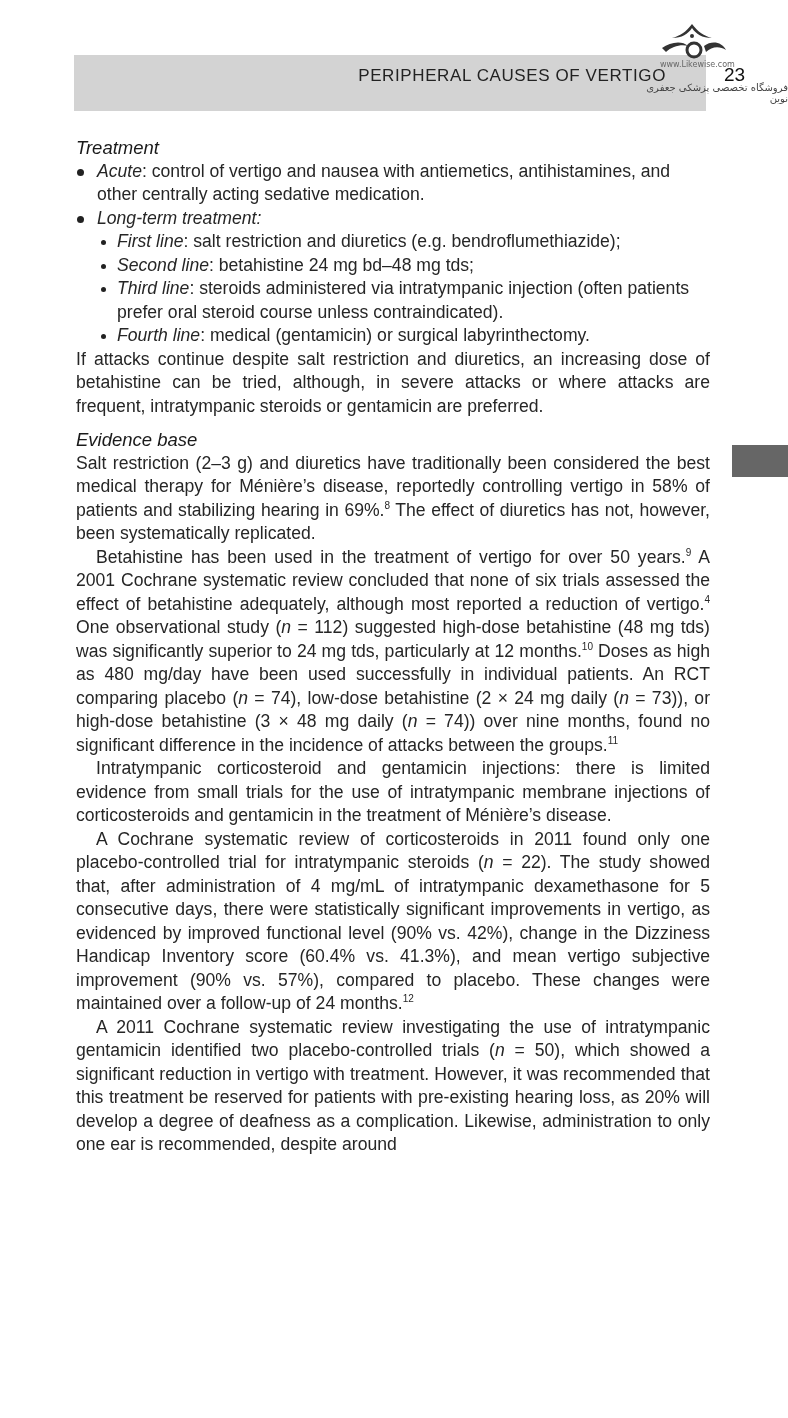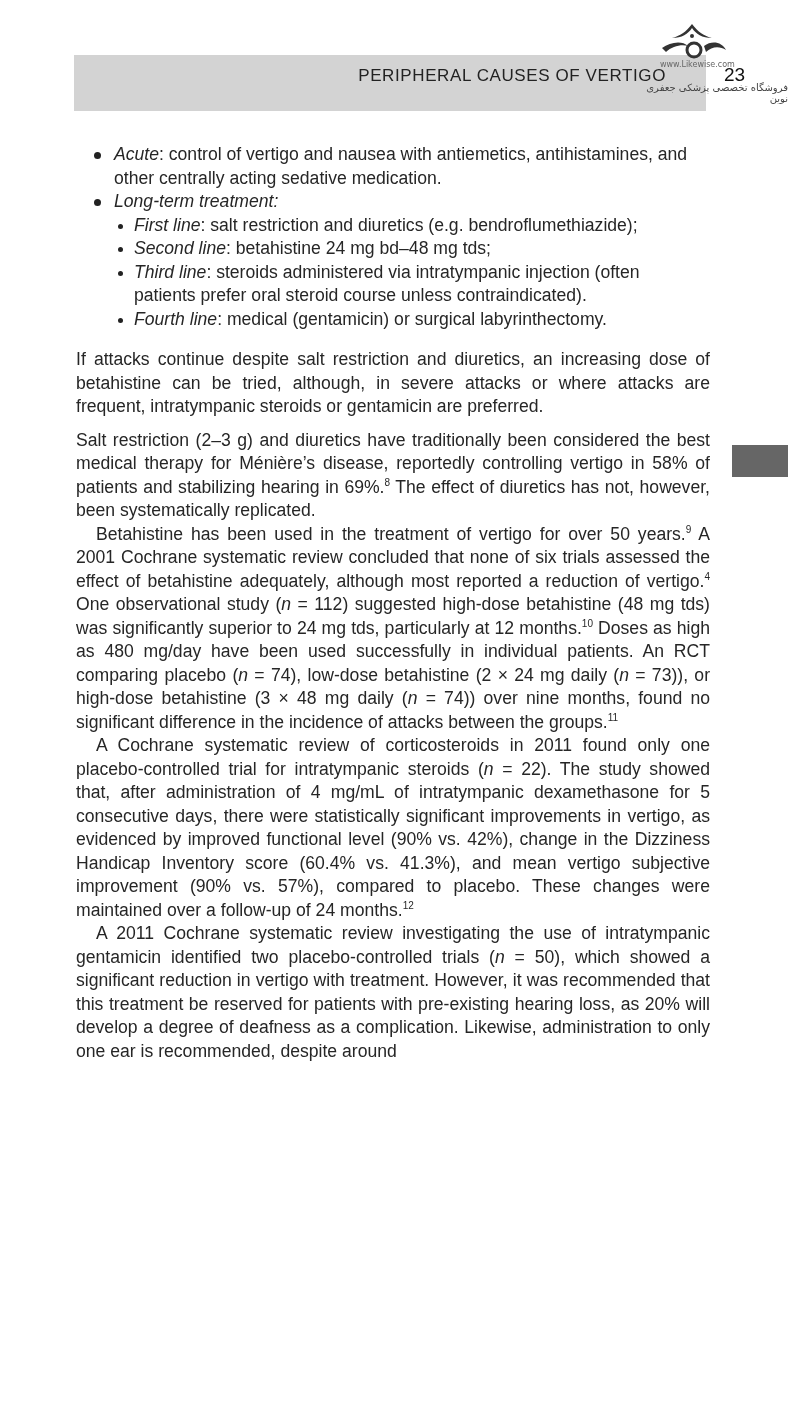--- a/index.html
+++ b/index.html
@@ -36,21 +36,21 @@
       position: absolute; left: 76px; top: 126px; width: 634px;
       font-family: "Liberation Sans", sans-serif; font-size: 17.6px; line-height: 23.5px;
       text-align: justify; color: #262626; font-weight: 300;
     }
     .content p { margin: 0; }
     .content p.indent { text-indent: 20px; }
     .content p.gap-after { margin-bottom: 10px; }
     .section-head {
       font-style: italic; font-size: 18.5px; margin: 10px 0 0 0; color: #1a1a1a;
     }
-    ul.bullets { list-style: none; margin: 17px; padding: 0; text-align: left; }
+    ul.bullets { list-style: none; margin: 0; padding: 0; text-align: left; }
     ul.bullets > li { position: relative; padding-left: 21px; }
     ul.bullets > li::before {
       content: ""; position: absolute; left: 1px; top: 9px; width: 7px; height: 7px;
       border-radius: 50%; background: #222;
     }
     ul.sub { list-style: none; margin: 0; padding: 0; }
     ul.sub > li { position: relative; padding-left: 20px; }
     ul.sub > li::before {
       content: ""; position: absolute; left: 4px; top: 10px; width: 5px; height: 5px;
       border-radius: 50%; background: #222;
@@ -74,47 +74,50 @@
   <path d="M52 24 C60 18, 70 20, 74 28 C68 24, 60 24, 54 30 Z" fill="#333"></path>
   <circle cx="40" cy="14" r="2" fill="#333"></circle>
 </svg>
 <span class="watermark-url">www.Likewise.com</span>
 <span class="watermark-fa">فروشگاه تخصصی پزشکی جعفری نوین</span>
 
 <div class="thumb-tab"></div>
 
 <div class="content">
 
+  <div class="section-head">Treatment</div>
 
   <ul class="bullets">
     <li>
       <span class="em">Acute</span><span>: control of vertigo and nausea with antiemetics, antihistamines, and other centrally acting sedative medication.</span>
     </li>
     <li>
       <span class="em">Long-term treatment</span><span class="em">:</span>
       <ul class="sub">
         <li><span class="em">First line</span><span>: salt restriction and diuretics (e.g. bendroflumethiazide);</span></li>
         <li><span class="em">Second line</span><span>: betahistine 24 mg bd–48 mg tds;</span></li>
         <li><span class="em">Third line</span><span>: steroids administered via intratympanic injection (often patients prefer oral steroid course unless contraindicated).</span></li>
         <li><span class="em">Fourth line</span><span>: medical (gentamicin) or surgical labyrinthectomy.</span></li>
       </ul>
     </li>
   </ul>
 
   <p style="margin-top:0" class="gap-after">If attacks continue despite salt restriction and diuretics, an increasing dose of betahistine can be tried, although, in severe attacks or where attacks are frequent, intratympanic steroids or gentamicin are preferred.</p>
 
+  <div class="section-head" style="margin-top:0">Evidence base</div>
 
   <p>
     <span>Salt restriction (2–3 g) and diuretics have traditionally been considered the best medical therapy for Ménière’s disease, reportedly controlling vertigo in 58% of patients and stabilizing hearing in 69%.</span><sup>8</sup><span> The effect of diuretics has not, however, been systematically replicated.</span>
   </p>
 
   <p class="indent">
     <span>Betahistine has been used in the treatment of vertigo for over 50 years.</span><sup>9</sup><span> A 2001 Cochrane systematic review concluded that none of six trials assessed the effect of betahistine adequately, although most reported a reduction of vertigo.</span><sup>4</sup><span> One observational study (</span><span class="ni">n</span><span> = 112) suggested high-dose betahistine (48 mg tds) was significantly superior to 24 mg tds, particularly at 12 months.</span><sup>10</sup><span> Doses as high as 480 mg/day have been used successfully in individual patients. An RCT comparing placebo (</span><span class="ni">n</span><span> = 74), low-dose betahistine (2 × 24 mg daily (</span><span class="ni">n</span><span> = 73)), or high-dose betahistine (3 × 48 mg daily (</span><span class="ni">n</span><span> = 74)) over nine months, found no significant difference in the incidence of attacks between the groups.</span><sup>11</sup>
   </p>
 
+  <p class="indent">Intratympanic corticosteroid and gentamicin injections: there is limited evidence from small trials for the use of intratympanic membrane injections of corticosteroids and gentamicin in the treatment of Ménière’s disease.</p>
 
   <p class="indent">
     <span>A Cochrane systematic review of corticosteroids in 2011 found only one placebo-controlled trial for intratympanic steroids (</span><span class="ni">n</span><span> = 22). The study showed that, after administration of 4 mg/mL of intratympanic dexamethasone for 5 consecutive days, there were statistically significant improvements in vertigo, as evidenced by improved functional level (90% vs. 42%), change in the Dizziness Handicap Inventory score (60.4% vs. 41.3%), and mean vertigo subjective improvement (90% vs. 57%), compared to placebo. These changes were maintained over a follow-up of 24 months.</span><sup>12</sup>
   </p>
 
   <p class="indent">
     <span>A 2011 Cochrane systematic review investigating the use of intratympanic gentamicin identified two placebo-controlled trials (</span><span class="ni">n</span><span> = 50), which showed a significant reduction in vertigo with treatment. However, it was recommended that this treatment be reserved for patients with pre-existing hearing loss, as 20% will develop a degree of deafness as a complication. Likewise, administration to only one ear is recommended, despite around</span>
   </p>
 </div>
 

